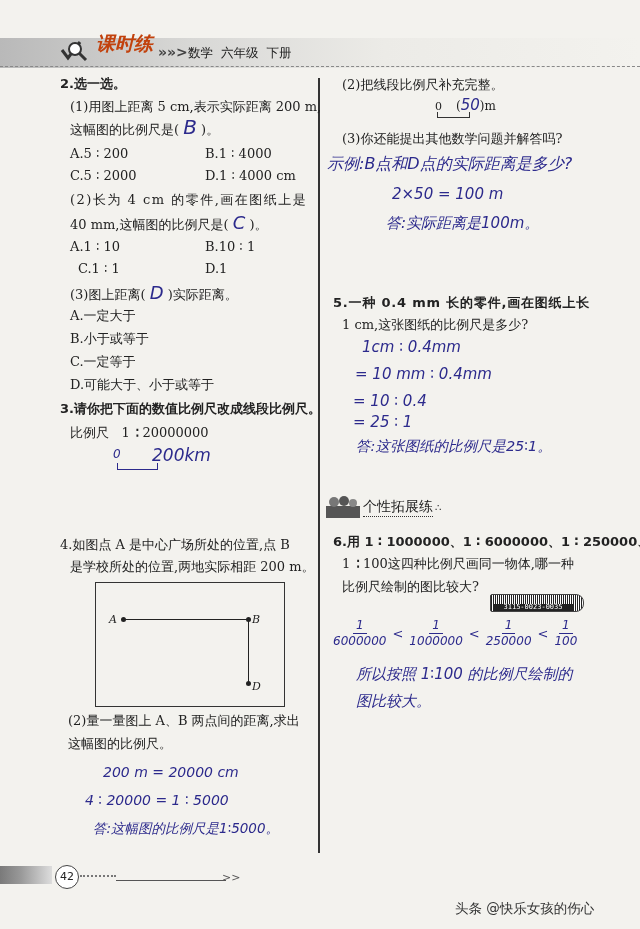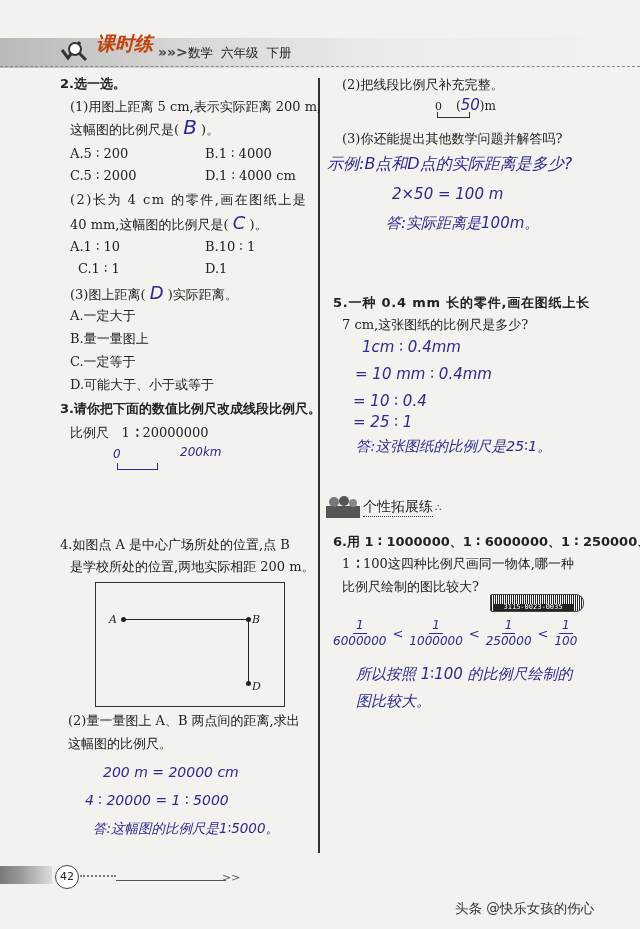--- a/index.html
+++ b/index.html
@@ -79,30 +79,30 @@
 <div class="abs t" style="left:205px;top:236px;">B.10 ∶ 1</div>
 <div class="abs t" style="left:78px;top:258px;">C.1 ∶ 1</div>
 <div class="abs t" style="left:205px;top:258px;">D.1</div>
 
 <div class="abs t" style="left:70px;top:282px;">
   <span>(3)图上距离(</span>
   <span class="hw" style="font-size:18px;">D</span>
   <span>)实际距离。</span>
 </div>
 <div class="abs t" style="left:70px;top:305px;">A.一定大于</div>
-<div class="abs t" style="left:70px;top:328px;">B.量一量图上</div>
+<div class="abs t" style="left:70px;top:328px;">B.小于或等于</div>
 <div class="abs t" style="left:70px;top:351px;">C.一定等于</div>
 <div class="abs t" style="left:70px;top:374px;">D.可能大于、小于或等于</div>
 
 <div class="abs t b" style="left:60px;top:398px;">3.请你把下面的数值比例尺改成线段比例尺。</div>
 <div class="abs t" style="left:70px;top:422px;">
   <span>比例尺</span>&nbsp;&nbsp;&nbsp;<span>1 ∶ 20000000</span>
 </div>
 <div class="abs hw" style="left:113px;top:447px;font-size:12px;">0</div>
-<div class="abs hw" style="left:152px;top:445px;font-size:12px;margin-left:28px;">200km</div>
+<div class="abs hw" style="left:152px;top:445px;font-size:17px;">200km</div>
 <div class="abs hw-bar" style="left:117px;top:463px;width:39px;"></div>
 
 <div class="abs t" style="left:60px;top:534px;">4.如图点 A 是中心广场所处的位置,点 B</div>
 <div class="abs t" style="left:70px;top:556px;">是学校所处的位置,两地实际相距 200 m。</div>
 <div class="abs boxfig"></div>
 <div class="abs" style="left:123px;top:619px;width:124px;border-top:1.5px solid #222;"></div>
 <div class="abs" style="left:248px;top:619px;height:64px;border-left:1.5px solid #222;"></div>
 <div class="abs dot" style="left:121px;top:617px;"></div>
 <div class="abs dot" style="left:246px;top:617px;"></div>
 <div class="abs dot" style="left:246px;top:681px;"></div>
@@ -121,21 +121,21 @@
 <div class="abs t" style="left:456px;top:95px;font-size:12px;">
   <span>(</span><span class="hw" style="font-size:15px;">50</span><span>)m</span>
 </div>
 <div class="abs scale-bar" style="left:437px;top:112px;width:31px;"></div>
 <div class="abs t" style="left:342px;top:128px;">(3)你还能提出其他数学问题并解答吗?</div>
 <div class="abs hw" style="left:327px;top:154px;font-size:16px;">示例:B点和D点的实际距离是多少?</div>
 <div class="abs hw" style="left:392px;top:185px;font-size:15px;text-align:center;">2×50 = 100 m</div>
 <div class="abs hw" style="left:386px;top:214px;font-size:15px;">答:实际距离是100m。</div>
 
 <div class="abs t" style="left:333px;top:292px;letter-spacing:0.8px;"><span class="b">5.一种 0.4 mm 长的零件,画在图纸上长</span></div>
-<div class="abs t" style="left:342px;top:314px;">7 cm,这张图纸的比例尺是多少?</div>
+<div class="abs t" style="left:342px;top:314px;">1 cm,这张图纸的比例尺是多少?</div>
 <div class="abs hw" style="left:362px;top:338px;font-size:15px;">1cm ∶ 0.4mm</div>
 <div class="abs hw" style="left:355px;top:365px;font-size:15px;">= 10 mm ∶ 0.4mm</div>
 <div class="abs hw" style="left:353px;top:392px;font-size:15px;">= 10 ∶ 0.4</div>
 <div class="abs hw" style="left:353px;top:413px;font-size:15px;">= 25 ∶ 1</div>
 <div class="abs hw" style="left:356px;top:437px;font-size:14.5px;">答:这张图纸的比例尺是25∶1。</div>
 
 <div class="abs ext-title">
   <svg width="34" height="22" viewBox="0 0 34 22">
     <rect x="0" y="10" width="34" height="12" fill="#555"></rect>
     <circle cx="8" cy="6" r="5" fill="#777"></circle>

